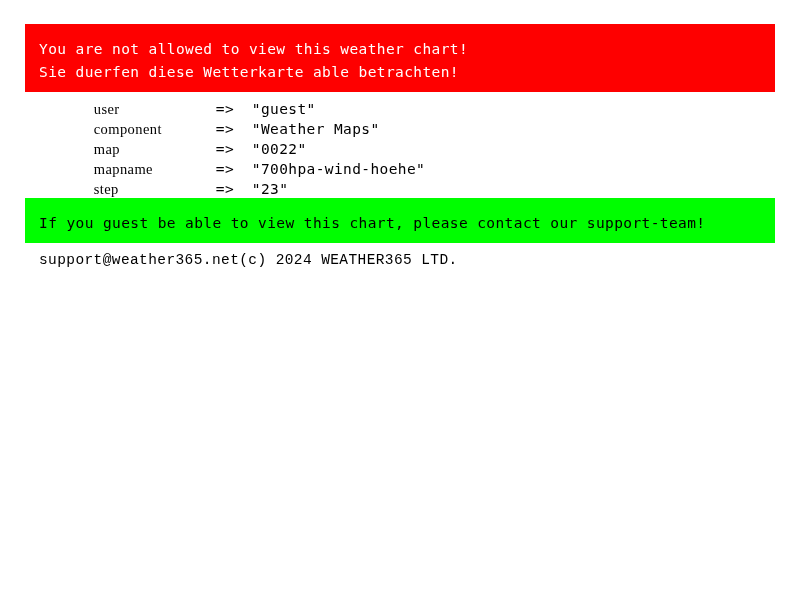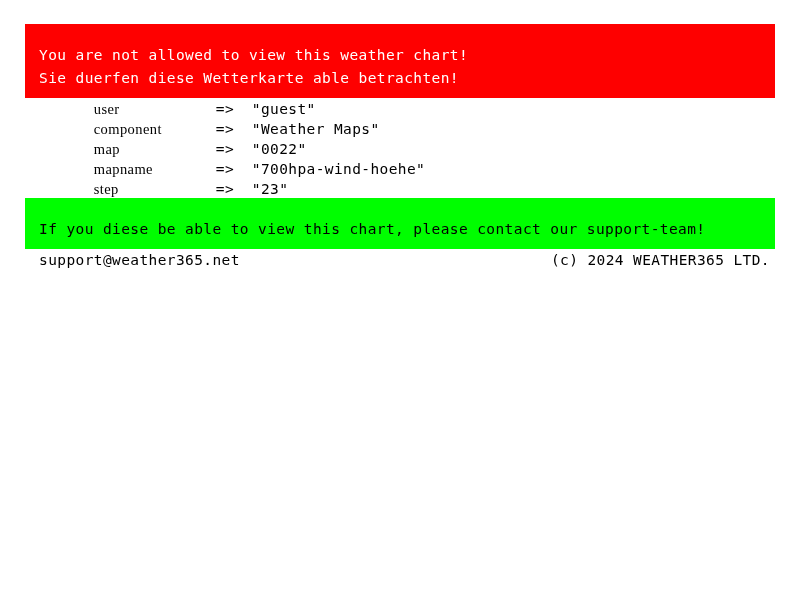--- a/index.html
+++ b/index.html
@@ -17,21 +17,21 @@
   .page {
     position: relative;
     width: 800px;
     height: 600px;
   }
   .banner {
     position: absolute;
     left: 25px;
     width: 750px;
     box-sizing: border-box;
-    padding: 20px 14px 8px 14px;
+    padding: 14px 14px 8px 14px;
     font-size: 14.5px;
     line-height: 23px;
     letter-spacing: 0.4px;
     white-space: nowrap;
   }
   .banner-error {
     top: 24px;
     background: #fe0000;
     color: #ffffff;
   }
@@ -67,25 +67,25 @@
   .param-val {
     display: inline-block;
   }
 
   .footer {
     position: absolute;
     left: 39px;
     top: 250px;
     width: 731px;
     display: flex;
-    justify-content: space-between;
     font-size: 14.5px;
     line-height: 20px;
     letter-spacing: 0.4px;
     white-space: nowrap;
+    font-family: Liberation Mono, monospace;
   }
 </style>
 </head>
 <body>
 
 <div class="page">
 
   <div class="banner banner-error">
     <span class="banner-line">You are not allowed to view this weather chart!</span>
     <span class="banner-line">Sie duerfen diese Wetterkarte able betrachten!</span>
@@ -103,21 +103,21 @@
     </div>
     <div class="param-row">
       <span class="param-key">mapname</span><span class="param-arrow">=&gt;</span><span class="param-val">"700hpa-wind-hoehe"</span>
     </div>
     <div class="param-row">
       <span class="param-key">step</span><span class="param-arrow">=&gt;</span><span class="param-val">"23"</span>
     </div>
   </div>
 
   <div class="banner banner-info">
-    <span class="banner-line">If you diese be able to view this chart, please contact our support-team!</span>
+    <span class="banner-line">If you guest be able to view this chart, please contact our support-team!</span>
   </div>
 
   <div class="footer">
     <span>support@weather365.net</span>
     <span>(c) 2024 WEATHER365 LTD.</span>
   </div>
 
 </div>
 
 </body></html>

